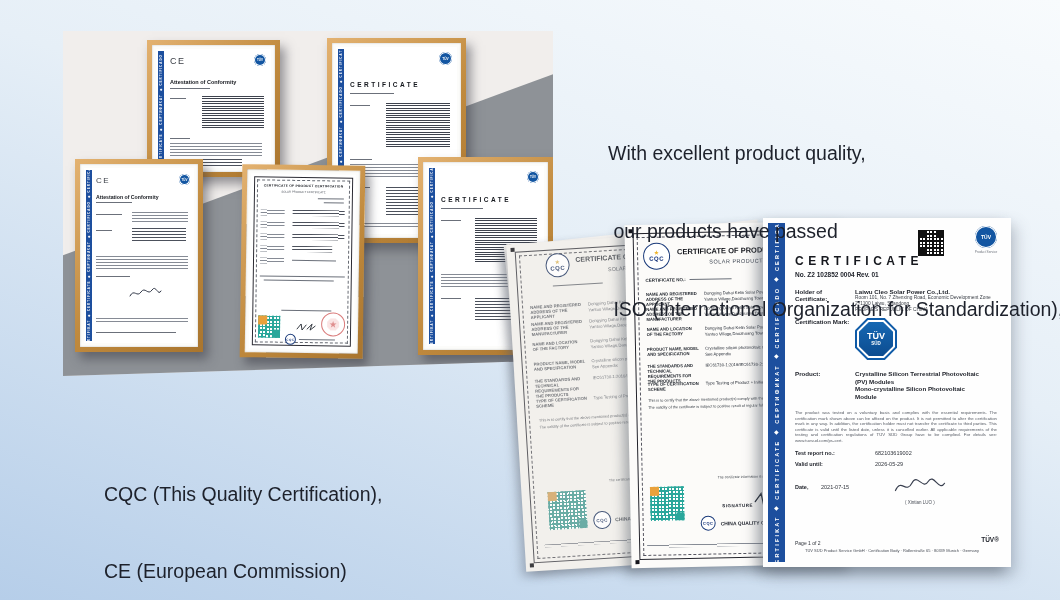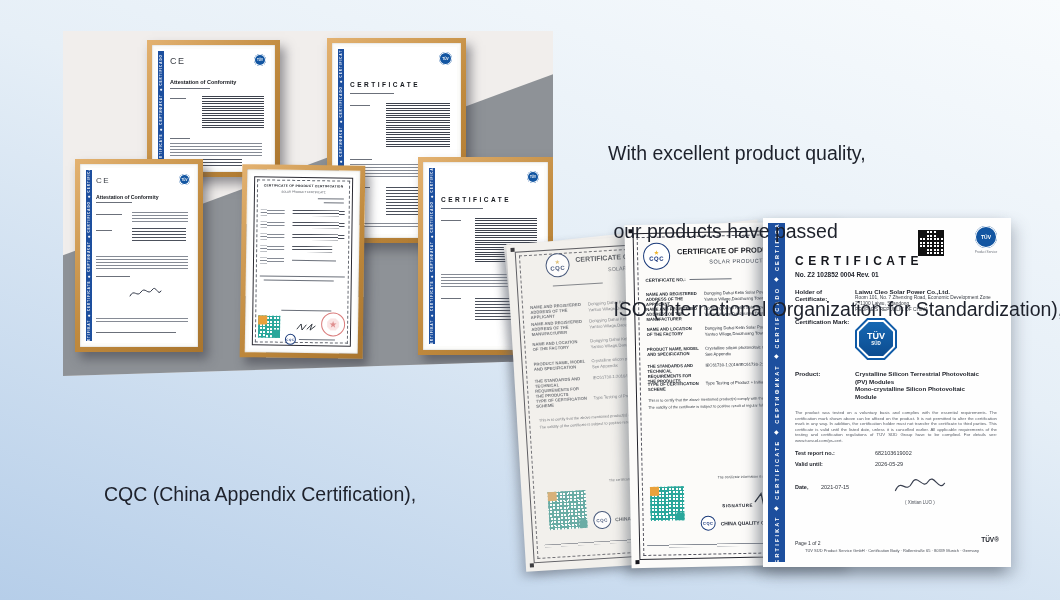--- a/index.html
+++ b/index.html
@@ -447,16 +447,17 @@
   <div class="abs" style="right:12px;top:318px;font-size:6.5px;font-weight:700;color:#23262e">TÜV®</div>
 </div>
 
 <div class="abs bigtext" style="left:608px;top:88px">
   <div>With excellent product quality,</div>
   <div> our products have passed</div>
   <div> ISO (International Organization for Standardization),</div>
 </div>
 
 <div class="abs bigtext" style="left:104px;top:431px;line-height:25.5px">
-  <div>CQC (China Appendix Certification),</div>
+  <div>CQC (This Quality Certification),</div>
+  <div>CE (European Commission)</div>
   
   
 </div>
 
 </body></html>

